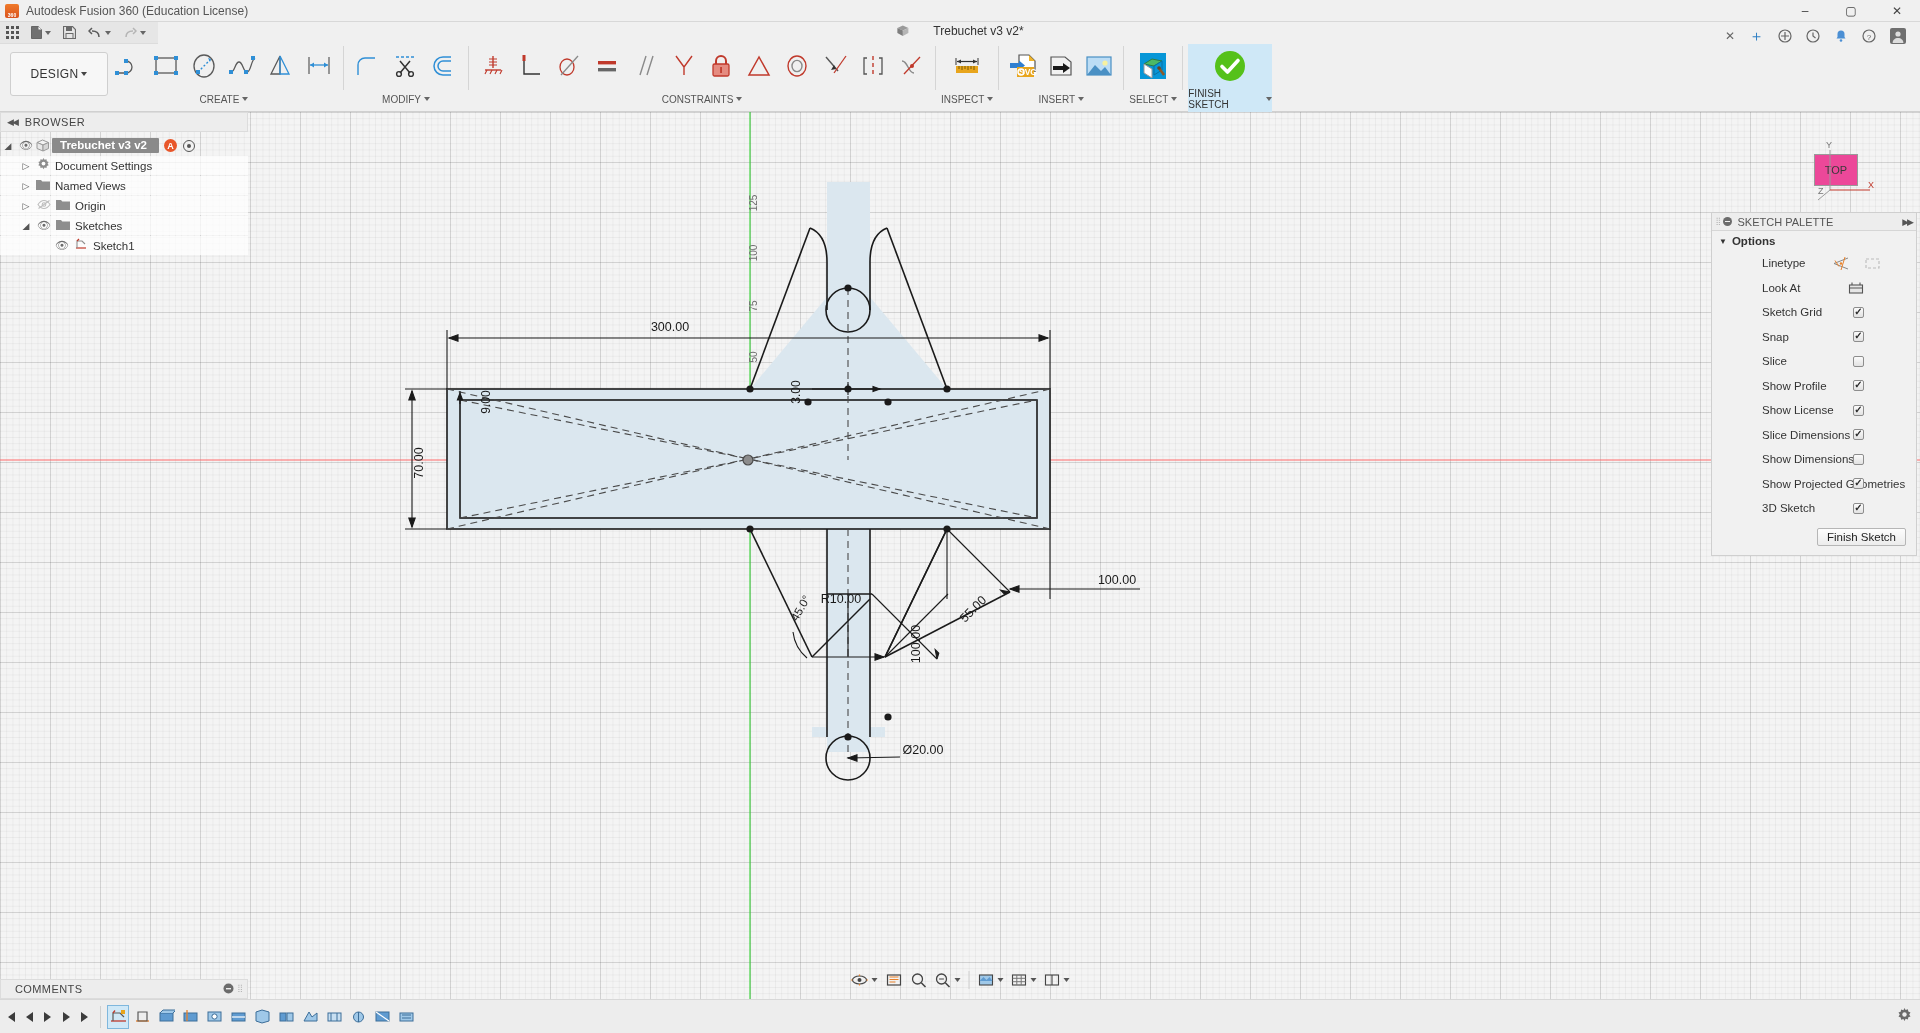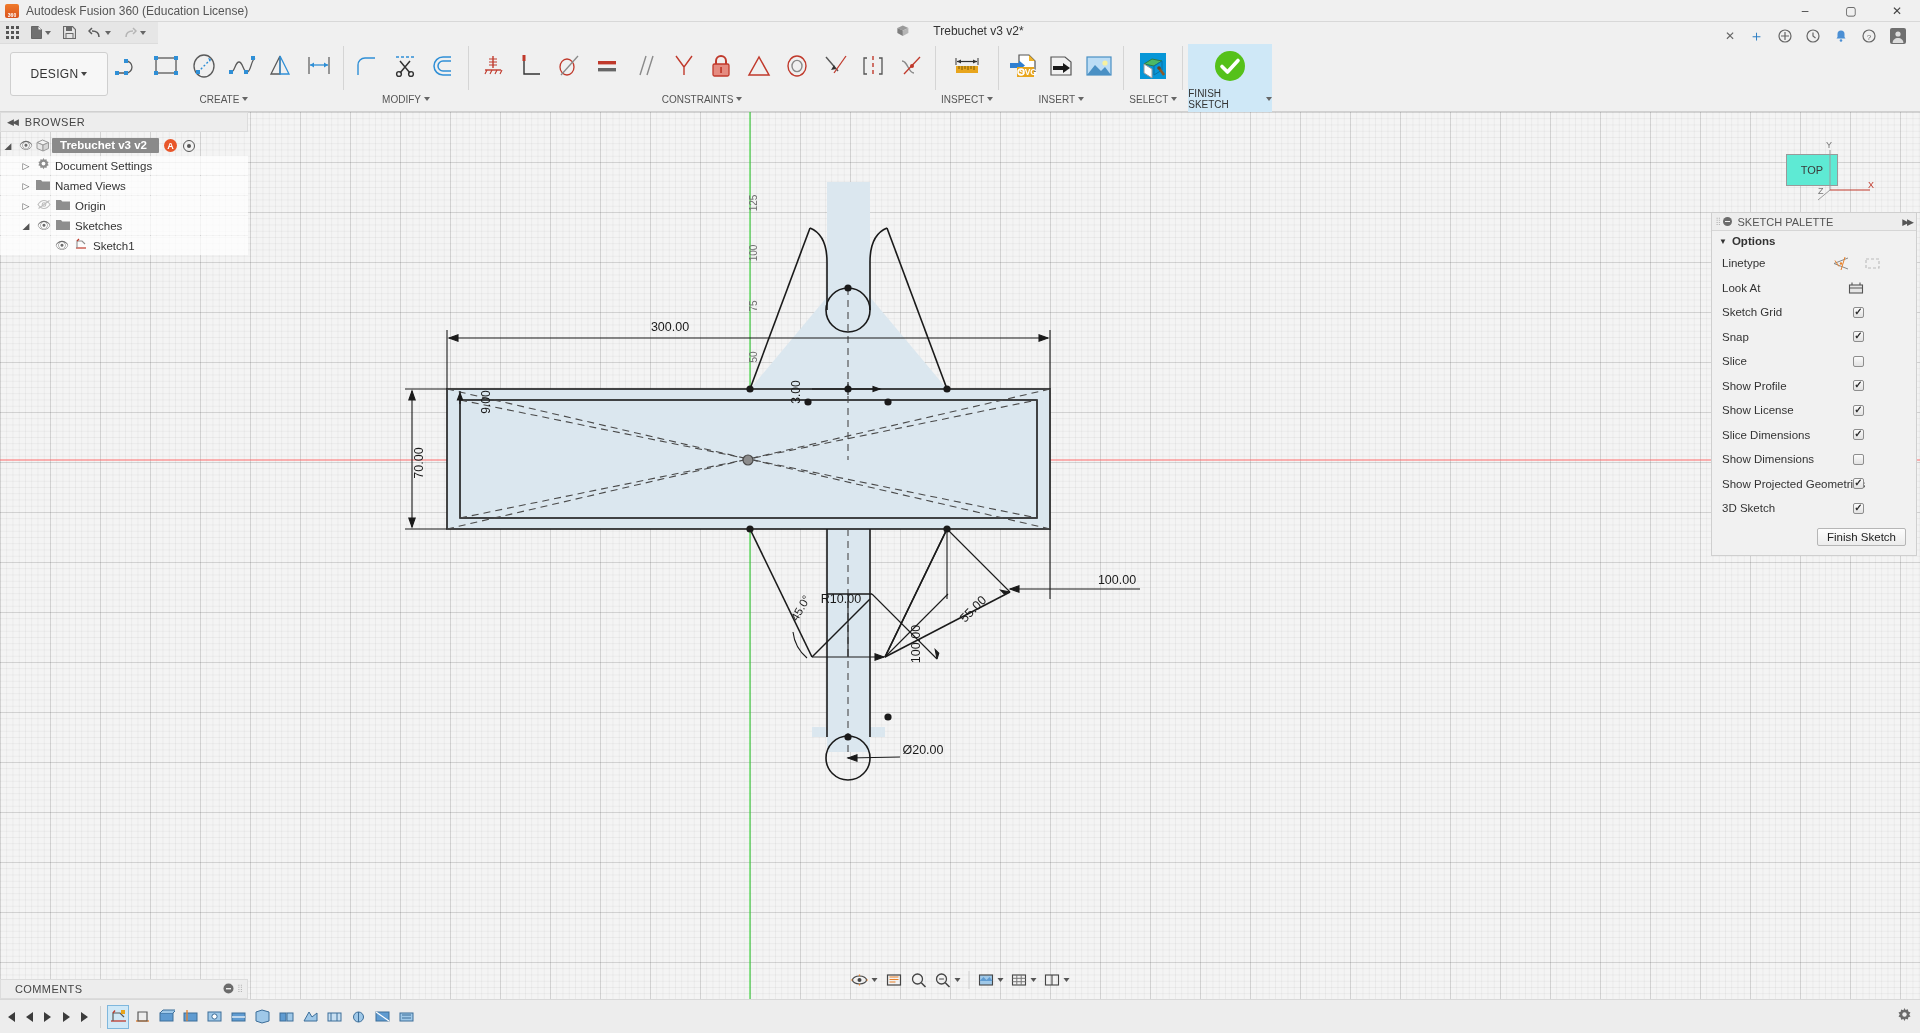--- a/index.html
+++ b/index.html
@@ -97,33 +97,33 @@
                    border-bottom:1px solid #d6d6d6; color:#555; font-size:11px; padding:0 4px; }
   #palette .grip { color:#b0b0b0; font-size:10px; margin-right:3px; }
   #palette .pdot { width:9px;height:9px;border-radius:50%;background:#6b6b6b;margin-right:5px;
                    display:flex;align-items:center;justify-content:center;}
   #palette .pdot::after{content:"";width:5px;height:1.5px;background:#f1f1f1;display:block;}
   #palette .pexp { margin-left:auto; color:#555; font-size:9px; letter-spacing:-2px; }
   .sect { height:20px; display:flex; align-items:center; font-weight:bold; color:#333; padding-left:7px;
           font-size:11.5px; }
   .sect .tri { font-size:8px; margin-right:5px; }
   .prow { height:24.5px; display:flex; align-items:center; padding-left:10px; position:relative; }
-  .prow .plabel { color:#333; }
+  .prow .plabel { color:#333;margin-left:40px; }
   .prow .pctl { position:absolute; right:48px; display:flex; gap:16px; align-items:center;}
   .cbox { width:11px;height:11px;border:1px solid #8d8d8d; border-radius:2px;
           background:linear-gradient(#fbfbfb,#e2e2e2); display:flex;align-items:center;justify-content:center;}
   .cbox.on::after { content:"✓"; font-size:10px; color:#2a2a2a; line-height:1; margin-top:-1px; font-weight:bold;}
   .pfinish { display:flex; justify-content:flex-end; padding:7px 10px 9px 0; }
   .pfinish button { font-family:inherit; font-size:11.5px; padding:2px 9px; border:1px solid #b6b6b6;
                     background:linear-gradient(#fdfdfd,#ececec); border-radius:2px; color:#222;}
 
   
   #viewcube { position:absolute; right:40px; top:20px; width:96px; height:80px; }
-  .cube-face { position:absolute; left:2px; top:22px; width:52px; height:32px;
-               background:#5eead4; border:1px solid #9a9a9a; display:flex; align-items:center;
+  .cube-face { position:absolute; left:30px; top:22px; width:44px; height:32px;
+               background:#ec4899; border:1px solid #9a9a9a; display:flex; align-items:center;
                justify-content:center; font-size:11px; color:#3a3a3a; }
   .axis-lbl { position:absolute; font-size:9px; color:#777; }
 
   
   #drawing { position:absolute; inset:0; pointer-events:none; }
 
   
   #comments { position:absolute; left:0; bottom:0; width:248px; height:20px;
               background:#ededed; border:1px solid #dcdcdc; display:flex; align-items:center;
               font-size:11px; color:#444; padding-left:6px; letter-spacing:.4px;}

